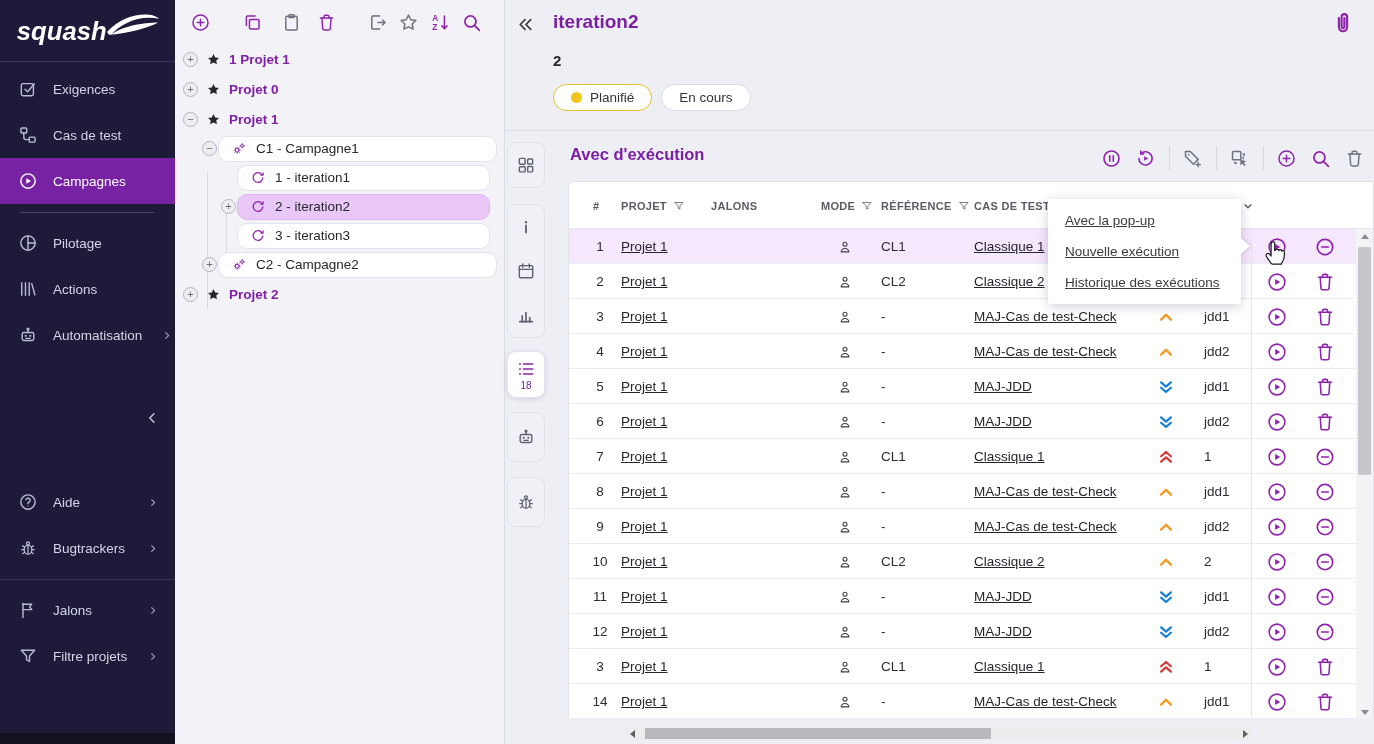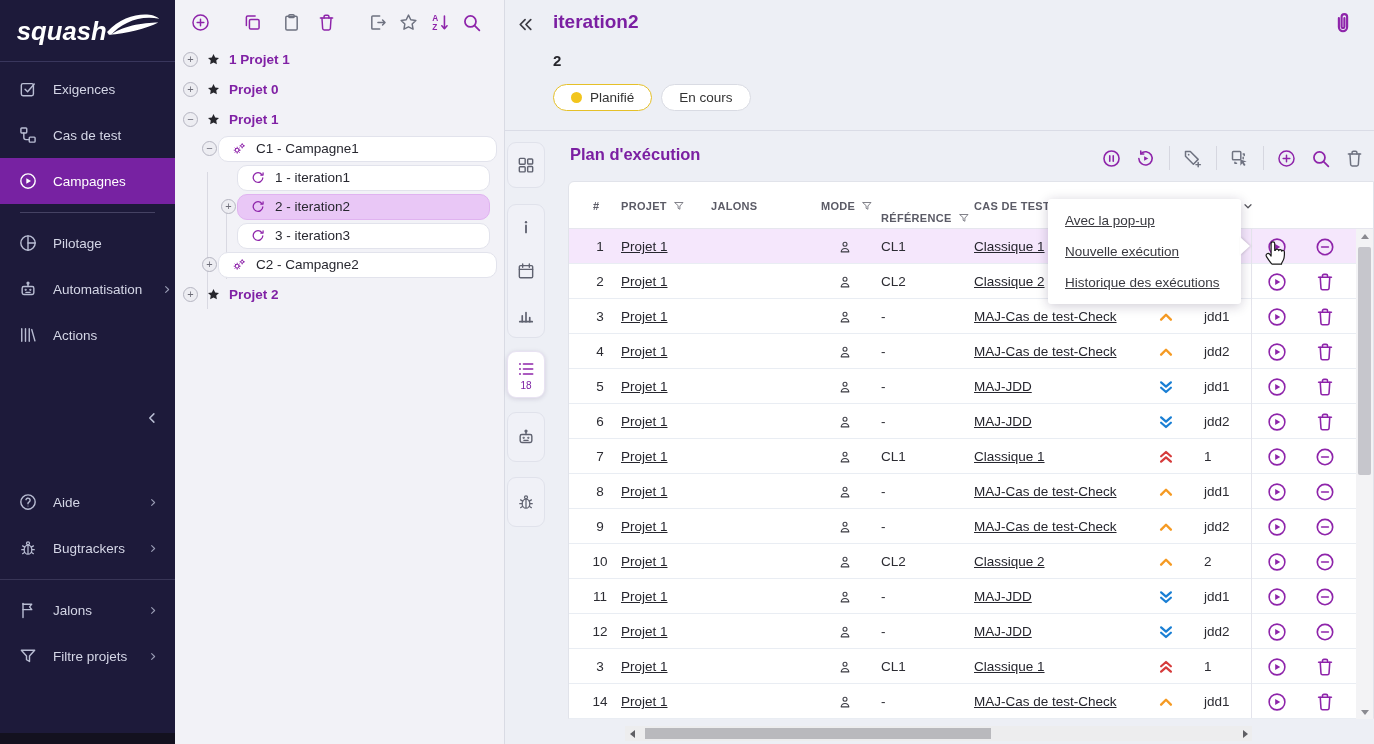--- a/index.html
+++ b/index.html
@@ -160,43 +160,43 @@
               <circle cx="12" cy="12" r="8.6"></circle>
               <path d="M12 3.4v17.2"></path>
               <path d="M12 12h8.6"></path>
             </svg>
           </span>
           <span>Pilotage</span>
         </div>
         <div class="nav-item">
           <span class="ic">
             <svg viewBox="0 0 24 24" fill="none" stroke="currentColor" stroke-width="1.7" stroke-linecap="round" stroke-linejoin="round">
+              <path d="M4.5 4.5v15M9 4.5v15M13.5 4.5v15"></path>
+              <path d="M16.5 5.5l3.8 13.5"></path>
+            </svg>
+          </span>
+          <span>Actions</span>
+        </div>
+        <div class="nav-item">
+          <span class="ic">
+            <svg viewBox="0 0 24 24" fill="none" stroke="currentColor" stroke-width="1.7" stroke-linecap="round" stroke-linejoin="round">
               <rect x="5" y="9" width="14" height="9.5" rx="2"></rect>
               <path d="M12 6v3"></path>
               <circle cx="12" cy="4.8" r="1.1"></circle>
               <circle cx="9.2" cy="13" r=".5" fill="currentColor"></circle>
               <circle cx="14.8" cy="13" r=".5" fill="currentColor"></circle>
               <path d="M9.5 16h5"></path>
             </svg>
           </span>
           <span>Automatisation</span>
           <span class="ic chev">
             <svg viewBox="0 0 24 24" fill="none" stroke="currentColor" stroke-width="2" stroke-linecap="round" stroke-linejoin="round">
               <path d="M9.5 6.5l5.5 5.5-5.5 5.5"></path>
             </svg>
           </span>
-        </div>
-        <div class="nav-item">
-          <span class="ic">
-            <svg viewBox="0 0 24 24" fill="none" stroke="currentColor" stroke-width="1.7" stroke-linecap="round" stroke-linejoin="round">
-              <path d="M4.5 4.5v15M9 4.5v15M13.5 4.5v15"></path>
-              <path d="M16.5 5.5l3.8 13.5"></path>
-            </svg>
-          </span>
-          <span>Actions</span>
         </div>
       </nav>
     <button class="collapse-btn"><span class="ic"><svg viewBox="0 0 24 24" fill="none" stroke="currentColor" stroke-width="2" stroke-linecap="round" stroke-linejoin="round">
             <path d="M14.5 6.5L9 12l5.5 5.5"></path>
           </svg></span></button>
     <nav class="nav-bottom" id="nav-bottom">
         <div class="nav-item">
           <span class="ic">
             <svg viewBox="0 0 24 24" fill="none" stroke="currentColor" stroke-width="1.7" stroke-linecap="round" stroke-linejoin="round">
               <circle cx="12" cy="12" r="8.6"></circle>
@@ -527,21 +527,21 @@
                 <ellipse cx="12" cy="14" rx="4.6" ry="5.4"></ellipse>
                 <path d="M12 9.5v9"></path>
                 <circle cx="12" cy="6.4" r="1.8"></circle>
                 <path d="M4.5 14h2.9M16.6 14h2.9M5.5 9.5l2.6 1.4M18.5 9.5l-2.6 1.4M5.5 18.8l2.6-1.6M18.5 18.8l-2.6-1.6"></path>
               </svg>
             </span>
           </button>
         </div>
       </div>
 
-    <h2 class="plan-title">Plan d'exécution</h2>
+    <h2 class="plan-title">Avec d'exécution</h2>
     <div class="plan-toolbar" id="plan-toolbar">
         <button class="tbi c-purple">
           <span class="ic">
             <svg viewBox="0 0 24 24" fill="none" stroke="currentColor" stroke-width="1.8" stroke-linecap="round" stroke-linejoin="round">
               <circle cx="12" cy="12" r="8.6"></circle>
               <path d="M10 9v6M14 9v6"></path>
             </svg>
           </span>
         </button>
         <button class="tbi c-purple">
@@ -618,21 +618,21 @@
             <span>JALONS</span>
           </div>
           <div class="th" style="left: 252px;">
             <span>MODE</span>
             <span class="ic">
               <svg viewBox="0 0 24 24" fill="none" stroke="currentColor" stroke-width="1.7" stroke-linecap="round" stroke-linejoin="round">
                 <path d="M4 5h16l-6.2 7v6.5l-3.6-2V12z"></path>
               </svg>
             </span>
           </div>
-          <div class="th" style="left: 312px; margin-top: 12px;">
+          <div class="th" style="left: 312px;">
             <span>RÉFÉRENCE</span>
             <span class="ic">
               <svg viewBox="0 0 24 24" fill="none" stroke="currentColor" stroke-width="1.7" stroke-linecap="round" stroke-linejoin="round">
                 <path d="M4 5h16l-6.2 7v6.5l-3.6-2V12z"></path>
               </svg>
             </span>
           </div>
           <div class="th" style="left: 405px;">
             <span>CAS DE TEST</span>
             <span class="ic">

